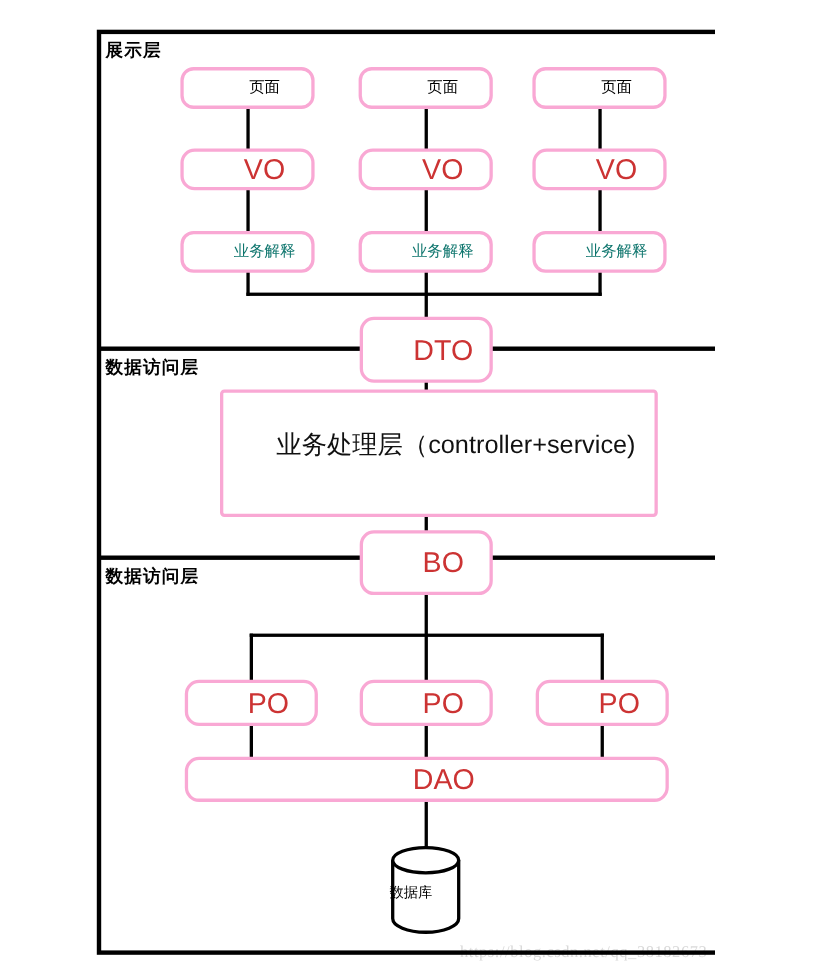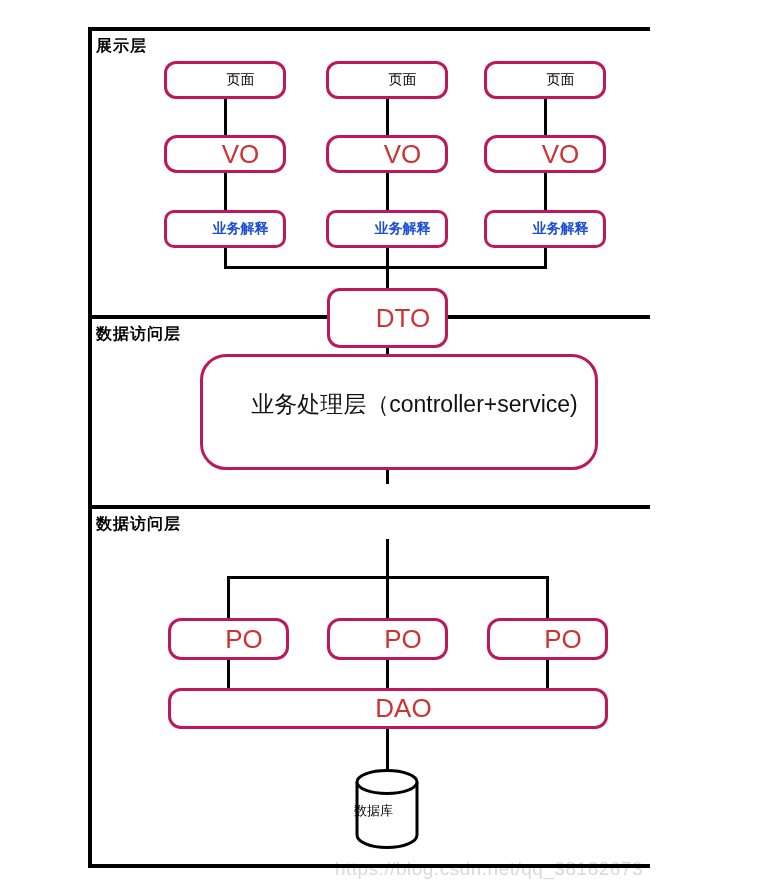--- a/index.html
+++ b/index.html
@@ -8,40 +8,40 @@
     font-family:"Liberation Sans","DejaVu Sans",sans-serif;overflow:hidden;
   }
   .outer{
     position:absolute;left:88px;top:27px;width:600px;height:841px;
     border:4px solid #000;box-sizing:border-box;background:transparent;z-index:4;
     pointer-events:none;
   }
   .divider{position:absolute;left:90px;width:596px;height:4px;background:#000;z-index:1;}
   .layer-label{position:absolute;font-size:16px;font-weight:700;color:#000;z-index:2;letter-spacing:1px;}
   .node{
-    position:absolute;background:#fff;border:3px solid #be185d;border-radius:12px;
+    position:absolute;background:#fff;border:3px solid #f9a8d4;border-radius:12px;
     box-sizing:border-box;display:flex;align-items:center;justify-content:center;z-index:2;padding-left:31px;
   }
   .node.small-cn{font-size:14px;color:#000;font-weight:500;}
-  .node.bold-cn{font-size:14px;color:#1d4ed8;font-weight:700;border-radius:10px;}
+  .node.bold-cn{font-size:14px;color:#0f766e;font-weight:400;}
   .node.red{font-size:26px;color:#cc3333;font-weight:400;border-radius:13px;}
   .node.big{
-    border-radius:26px;font-size:23px;color:#111;font-weight:400;
+    border-radius:4px;font-size:23px;color:#111;font-weight:400;
     padding-bottom:16px;
   }
   .vline{position:absolute;width:3px;background:#000;z-index:0;}
   .hline{position:absolute;height:3px;background:#000;z-index:0;}
   .cyl{position:absolute;left:354px;top:768px;z-index:2;}
   .cyl-label{
     position:absolute;left:354px;top:802px;width:66px;text-align:left;
     font-size:13px;color:#000;z-index:3;font-weight:500;
   }
   .watermark{
-    position:absolute;right:7px;top:858px;font-size:19px;color:#d9d9d9;
-    z-index:3;letter-spacing:0.5px;
+    position:absolute;right:7px;top:858px;font-size:15px;color:#d9d9d9;
+    z-index:3;letter-spacing:0.5px;font-family:Liberation Serif, serif;
   }
 </style>
 </head>
 <body>
 
 <div class="canvas">
 
   <div class="outer"></div>
   <div class="divider" style="top:315px"></div>
   <div class="divider" style="top:505px"></div>
@@ -72,20 +72,21 @@
   <div class="vline" style="left:544px;top:246px;height:23px"></div>
 
   <div class="hline" style="left:224px;top:266px;width:323px"></div>
 
   <div class="node red" style="left:327px;top:288px;width:121px;height:60px">DTO</div>
   <div class="vline" style="left:386px;top:346px;height:10px"></div>
 
   <div class="node big" style="left:200px;top:354px;width:398px;height:116px">业务处理层（controller+service)</div>
   <div class="vline" style="left:386px;top:468px;height:16px"></div>
 
+  <div class="node red" style="left:327px;top:482px;width:121px;height:59px">BO</div>
 
   <div class="vline" style="left:386px;top:539px;height:81px"></div>
   <div class="hline" style="left:227px;top:576px;width:322px"></div>
   <div class="vline" style="left:227px;top:576px;height:44px"></div>
   <div class="vline" style="left:546px;top:576px;height:44px"></div>
 
   <div class="node red" style="left:168px;top:618px;width:121px;height:42px">PO</div>
   <div class="node red" style="left:327px;top:618px;width:121px;height:42px">PO</div>
   <div class="node red" style="left:487px;top:618px;width:121px;height:42px">PO</div>
   <div class="vline" style="left:227px;top:658px;height:32px"></div>

